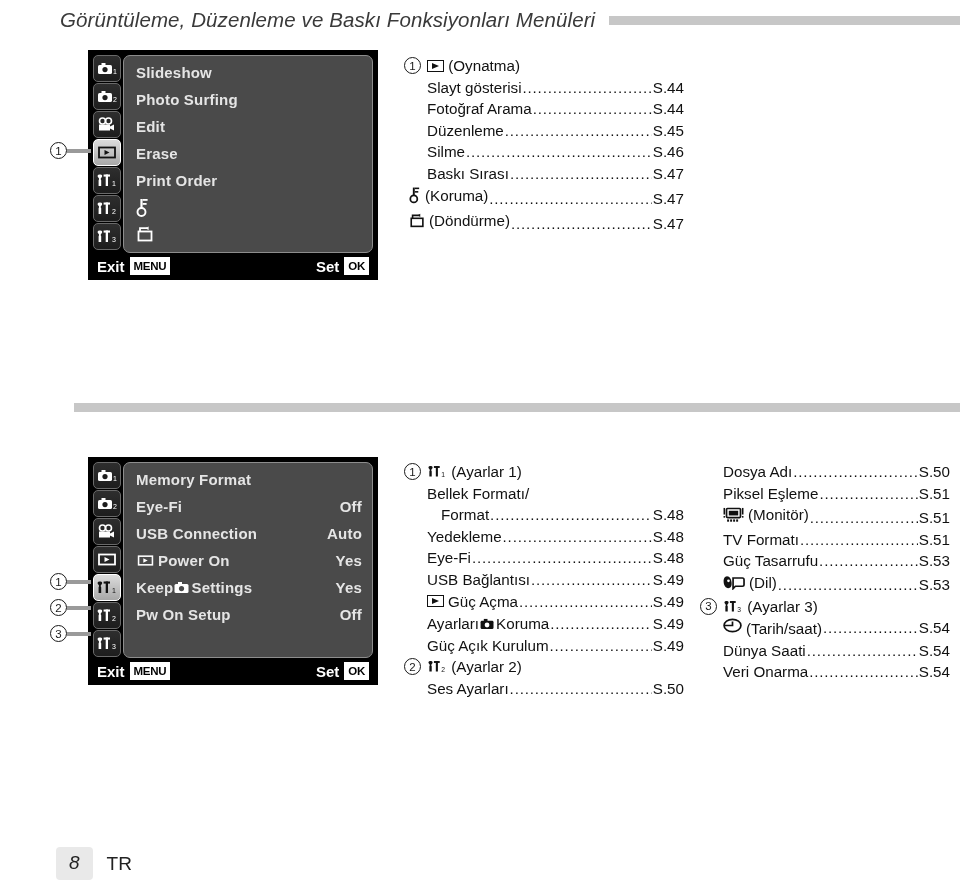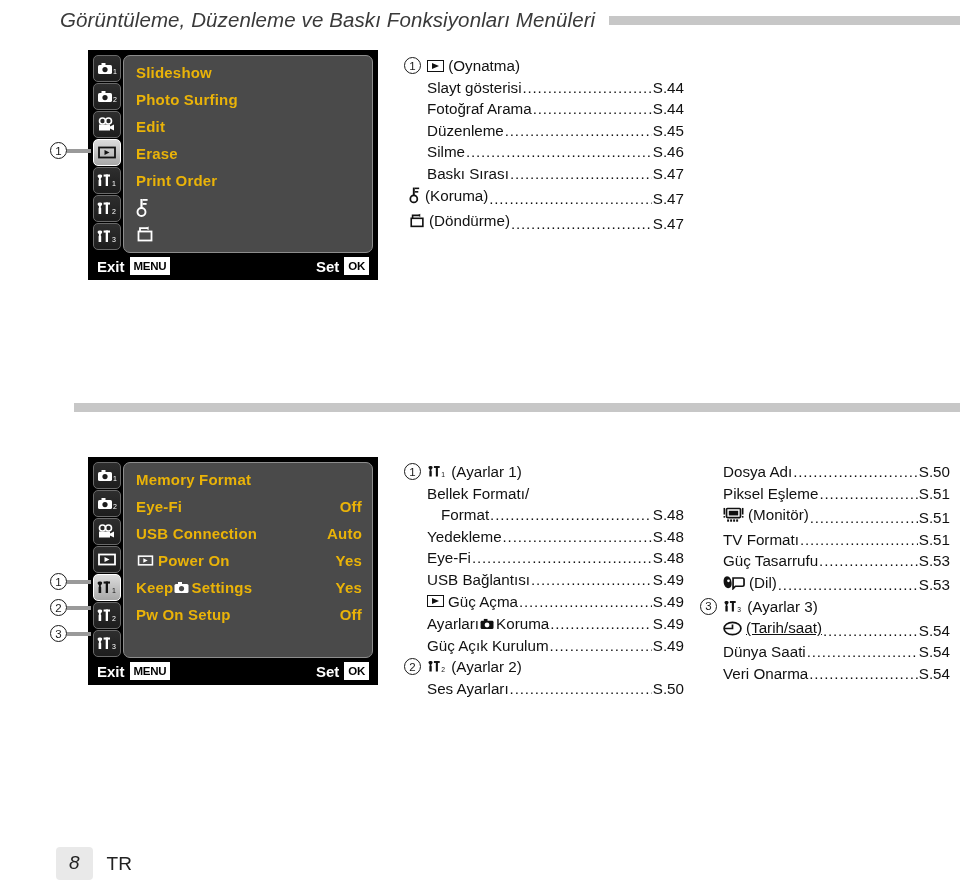--- a/index.html
+++ b/index.html
@@ -41,21 +41,21 @@
     box-shadow: 0 0 0 1px #000;
   }
   .tab svg { display: block; }
   .panel {
     flex: 1; margin-left: 2px;
     background: #4a4a4a; border: 1px solid #8d8d8d;
     border-radius: 7px; padding: 3px 0 4px 0;
   }
   .row {
     height: 27px; display: flex; align-items: center;
-    padding: 0 10px 0 12px; color: #eab308;
+    padding: 0 10px 0 12px; color: #e5e5e5;
     font-weight: bold; font-size: 15px; letter-spacing: 0.2px;
   }
   .row .lbl { display: flex; align-items: center; gap: 3px; }
   .row .val { margin-left: auto; font-weight: bold; }
   .row .ic { display: inline-flex; align-items: center; }
   .statusbar {
     display: flex; align-items: center;
     height: 22px; padding: 0 4px 0 4px; margin-top: 2px;
     color: #fff; font-weight: bold; font-size: 15px;
   }
@@ -607,21 +607,21 @@
               <rect x="7.6" y="1.5" width="6.4" height="2.1" fill="#111"></rect>
               <rect x="9.7" y="1.5" width="2.3" height="11.5" fill="#111"></rect>
               <text x="15.6" y="13.2" font-size="7.4" font-family="Liberation Sans" fill="#111">3</text>
             </svg>
           </span>
         <span>(Ayarlar 3)</span>
       </span>
     </div>
     <div class="indent1">
       <div class="entry">
-          <span class="nm" style="display:inline-flex;align-items:center;text-decoration:underline;">
+          <span class="nm" style="display:inline-flex;align-items:flex-start;">
             <span style="display:inline-flex;margin-right:4px;">
         <svg width="19" height="15" viewBox="0 0 20 16">
                 <ellipse cx="10" cy="8" rx="9" ry="6.6" fill="none" stroke="#111" stroke-width="1.8"></ellipse>
                 <path d="M10 3.6 L10 8 L1 8" fill="none" stroke="#111" stroke-width="1.8"></path>
               </svg>
             </span>
             <span>(Tarih/saat)</span>
           </span>
           <span class="dots">.....................................</span>
           <span class="pg">S.54</span>

